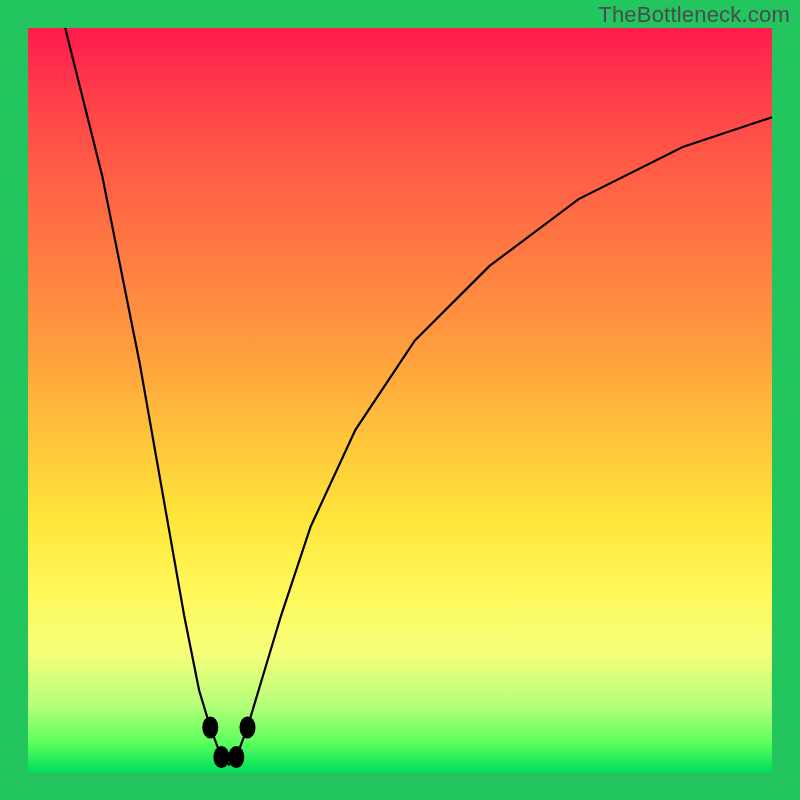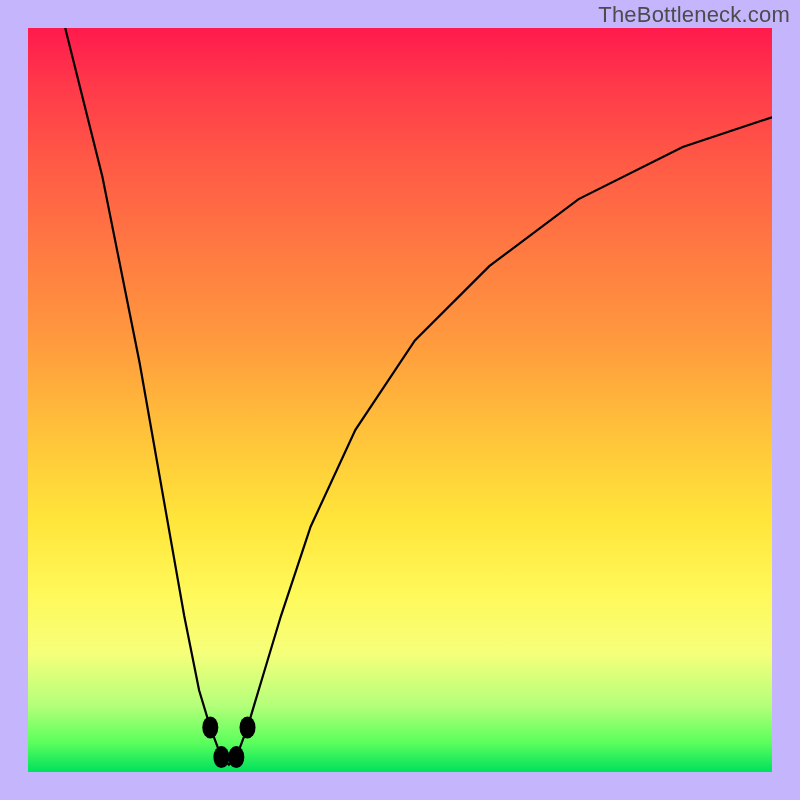--- a/index.html
+++ b/index.html
@@ -10,21 +10,21 @@
     overflow: hidden;
     background: #000;
     font-family: Arial, Helvetica, sans-serif;
   }
   .frame {
     position: absolute;
     top: 0;
     left: 0;
     width: 800px;
     height: 800px;
-    background: #c4b5fd;
+    background: #22c55e;
   }
   .plot {
     position: absolute;
     top: 28px;
     left: 28px;
     width: 744px;
     height: 744px;
     
     background: linear-gradient(
       to bottom,

